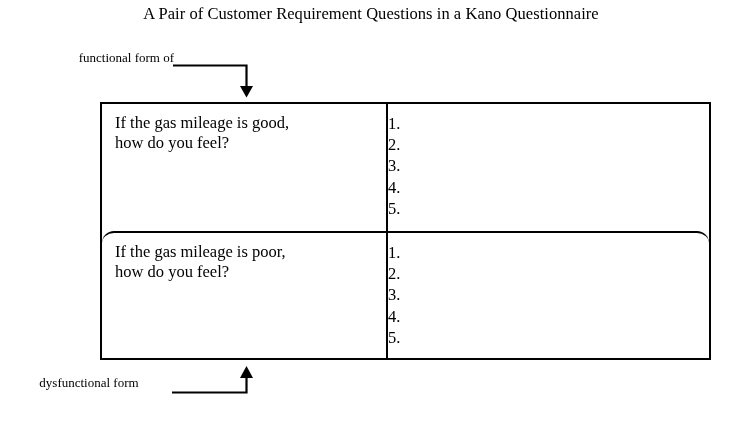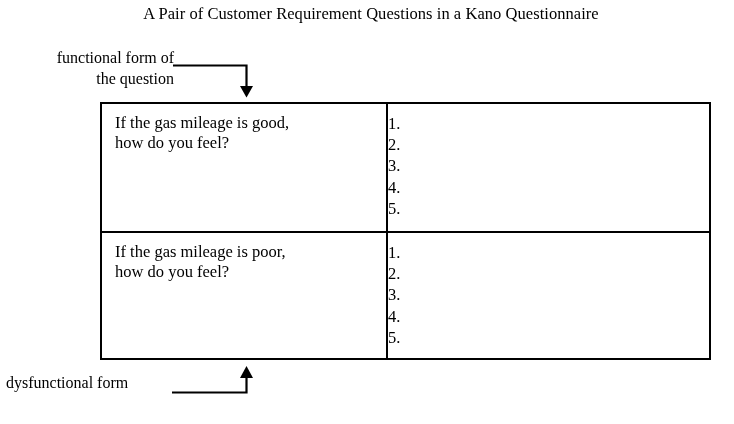--- a/index.html
+++ b/index.html
@@ -34,34 +34,34 @@
     text-align: center;
     font-size: 16.5px;
     line-height: 20px;
     letter-spacing: 0.05px;
     white-space: nowrap;
   }
 
   
   .callout-label {
     position: absolute;
-    font-size: 16px;
+    font-size: 13px;
     line-height: 21px;
     white-space: nowrap;
   }
   #functional-label {
     left: 8px;
     top: 47px;
     text-align: right;
     width: 166px;
   }
   #dysfunctional-label {
     left: 6px;
     top: 372px;
-    text-align: left;
+    text-align: center;
     width: 166px;
   }
   .callout-label .line2 {
     display: block;
   }
 
   
   #leaders {
     position: absolute;
     left: 0;
@@ -84,20 +84,21 @@
     background: #ffffff;
   }
   #kano-table .row {
     display: flex;
     box-sizing: border-box;
     width: 100%;
     height: 50%;
   }
   #kano-table .row.row-2 {
     border-top: 2px solid #000000;
+    border-radius: 12px;
   }
   #kano-table .cell-question {
     box-sizing: border-box;
     width: 286px;
     flex: 0 0 286px;
     border-right: 2px solid #000000;
     padding: 9px 12px 0 13px;
   }
   #kano-table .cell-answers {
     box-sizing: border-box;
@@ -130,21 +131,20 @@
 </style>
 </head>
 <body>
 
 <div id="figure">
 
   <div class="fig-title">A Pair of Customer Requirement Questions in a Kano Questionnaire</div>
 
   <div class="callout-label" id="functional-label">
     <span class="line1">functional form of</span>
-    <span class="line2">the question</span>
   </div>
 
   <div class="callout-label" id="dysfunctional-label">
     <span class="line1">dysfunctional form</span>
   </div>
 
   <svg id="leaders" viewBox="0 0 734 424" width="734" height="424">
 
     <g>
       <path d="M173,65.5 L246.5,65.5 L246.5,88" fill="none" stroke="#000000" stroke-width="2.2"></path>

